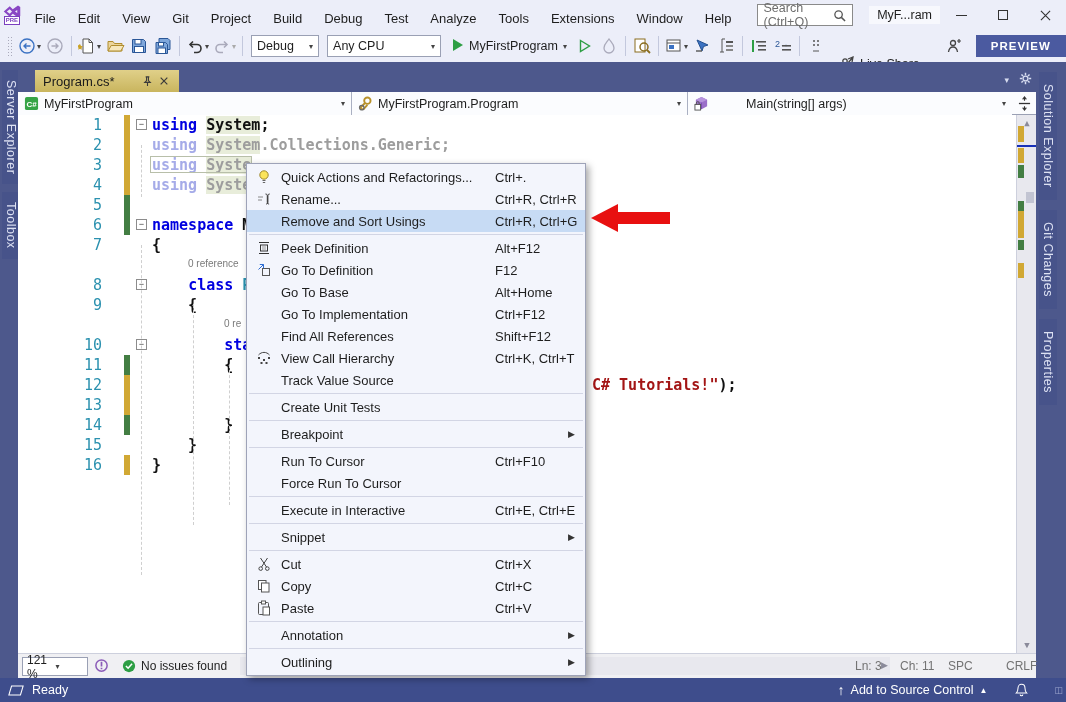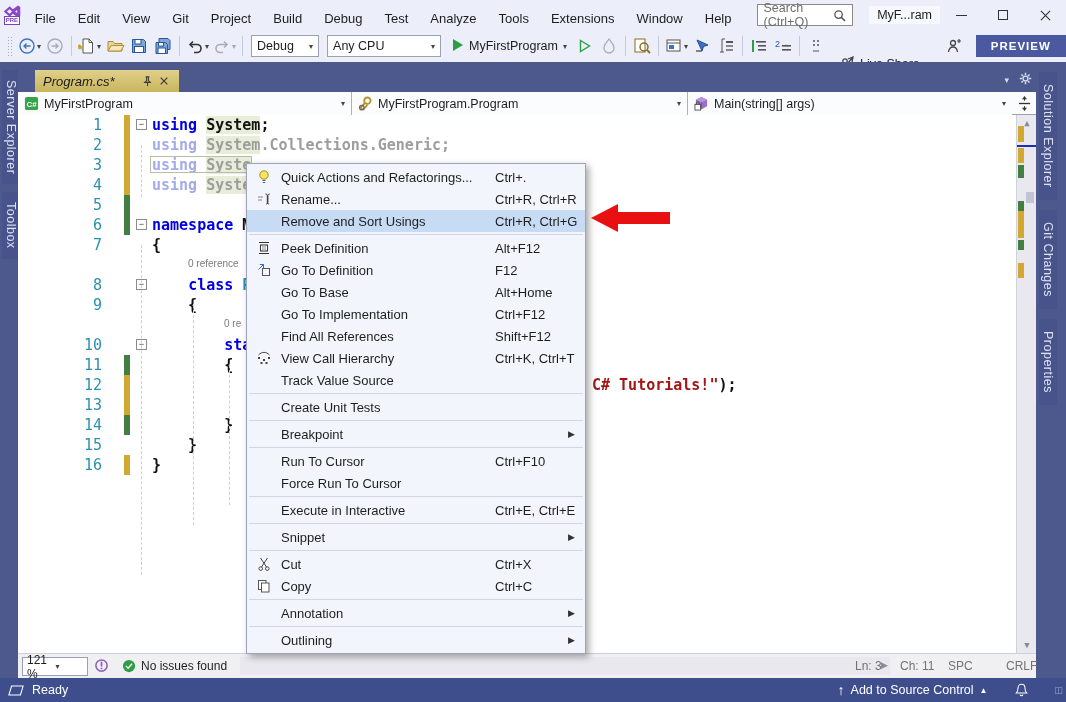--- a/index.html
+++ b/index.html
@@ -51,21 +51,21 @@
   .side-strip.right { right:0; width:30px; }
   .vtab { writing-mode:vertical-rl; font-size:12.5px; padding:10px 2px; background:#47538a; margin:8px 2px 0 2px;
           letter-spacing:.5px; }
   .side-strip.right .vtab { margin:10px 3px 0 3px; padding:12px 2px; }
 
   
   .center { position:absolute; left:18px; top:62px; width:1018px; height:616px; background:#4d588c; }
   .tabrow { position:absolute; left:0; top:0; width:100%; height:30px; }
   .tab-active { position:absolute; left:17px; top:8px; height:22px; background:linear-gradient(#e0d089,#c9b55e);
                 display:flex; align-items:center; padding:0 8px; color:#1a1a1a; }
-  .tab-active .tname { margin-right:24px;font-style:italic; }
+  .tab-active .tname { margin-right:24px; }
   .tab-ico { display:flex; align-items:center; justify-content:center; width:14px; height:14px; margin-left:2px; }
   .tabrow-icons { position:absolute; right:4px; top:10px; display:flex; align-items:center; color:#d7dcf0; }
   .tabrow-icons > div { margin-left:10px; }
 
   .navbar { position:absolute; left:0; top:30px; width:100%; height:23px; background:#fbfcfe;
             border-bottom:1px solid #9aa0b4; display:flex; }
   .nav-combo { height:23px; border-right:1px solid #aab0c2; display:flex; align-items:center; padding:0 6px;
                font-size:12.5px; background:#fbfcfe; }
   .nav-combo .ic { margin-right:5px; display:flex; }
   .nav-combo .nv { flex:1; }
@@ -402,21 +402,21 @@
         <span class="ic">
           <svg width="15" height="15" viewBox="0 0 16 16">
               <circle cx="10" cy="5" r="3.4" fill="none" stroke="#b8912a" stroke-width="2"></circle>
               <path d="M7.8 7.2L3 12v2h3l4-4.6" fill="none" stroke="#b8912a" stroke-width="2"></path>
               <circle cx="4" cy="12.5" r="2.4" fill="none" stroke="#6a6a6a" stroke-width="1.3"></circle>
             </svg>
         </span>
         <span class="nv">MyFirstProgram.Program</span>
         <span class="tb-dd">▾</span>
       </div>
-      <div class="nav-combo" style="width:324px; border-right:none;">
+      <div class="nav-combo" style="width:324px; border-right:none;gap:32px;">
         <span class="ic">
           <svg width="15" height="15" viewBox="0 0 16 16">
               <path d="M8 1l6 3v7l-6 3-6-3V4z" fill="#9b6fc9"></path>
               <path d="M8 1l6 3-6 3-6-3z" fill="#b794dd"></path>
               <path d="M8 7v7" stroke="#7a4fb0"></path>
               <rect x="1" y="9" width="6" height="6" fill="#fff" stroke="#555"></rect>
               <path d="M2.5 9V7.5a1.5 1.5 0 0 1 3 0V9" fill="none" stroke="#555"></path>
             </svg>
         </span>
         <span class="nv">Main(string[] args)</span>
@@ -716,20 +716,31 @@
       <div class="ci">
         <span class="cic">
           <svg width="16" height="16" viewBox="0 0 16 16">
             <rect x="2.5" y="2.5" width="7.5" height="9" fill="#fff" stroke="#555"></rect>
             <rect x="5.5" y="5" width="7.5" height="9" fill="#fff" stroke="#555"></rect>
           </svg>
         </span>
         <span class="clabel">Copy</span>
         <span class="cshort">Ctrl+C</span>
       </div>
+      <div class="ci">
+        <span class="cic">
+          <svg width="16" height="16" viewBox="0 0 16 16">
+            <rect x="2.5" y="2.5" width="10" height="12" rx="1" fill="none" stroke="#555"></rect>
+            <rect x="5.5" y="1" width="4" height="3" fill="#fff" stroke="#555"></rect>
+            <rect x="7" y="7" width="6.5" height="8" fill="#fff" stroke="#555"></rect>
+          </svg>
+        </span>
+        <span class="clabel">Paste</span>
+        <span class="cshort">Ctrl+V</span>
+      </div>
       <div class="csep"></div>
       <div class="ci">
         <span class="cic"></span>
         <span class="clabel">Annotation</span>
         <span class="csub">▶</span>
       </div>
       <div class="csep"></div>
       <div class="ci">
         <span class="cic"></span>
         <span class="clabel">Outlining</span>

